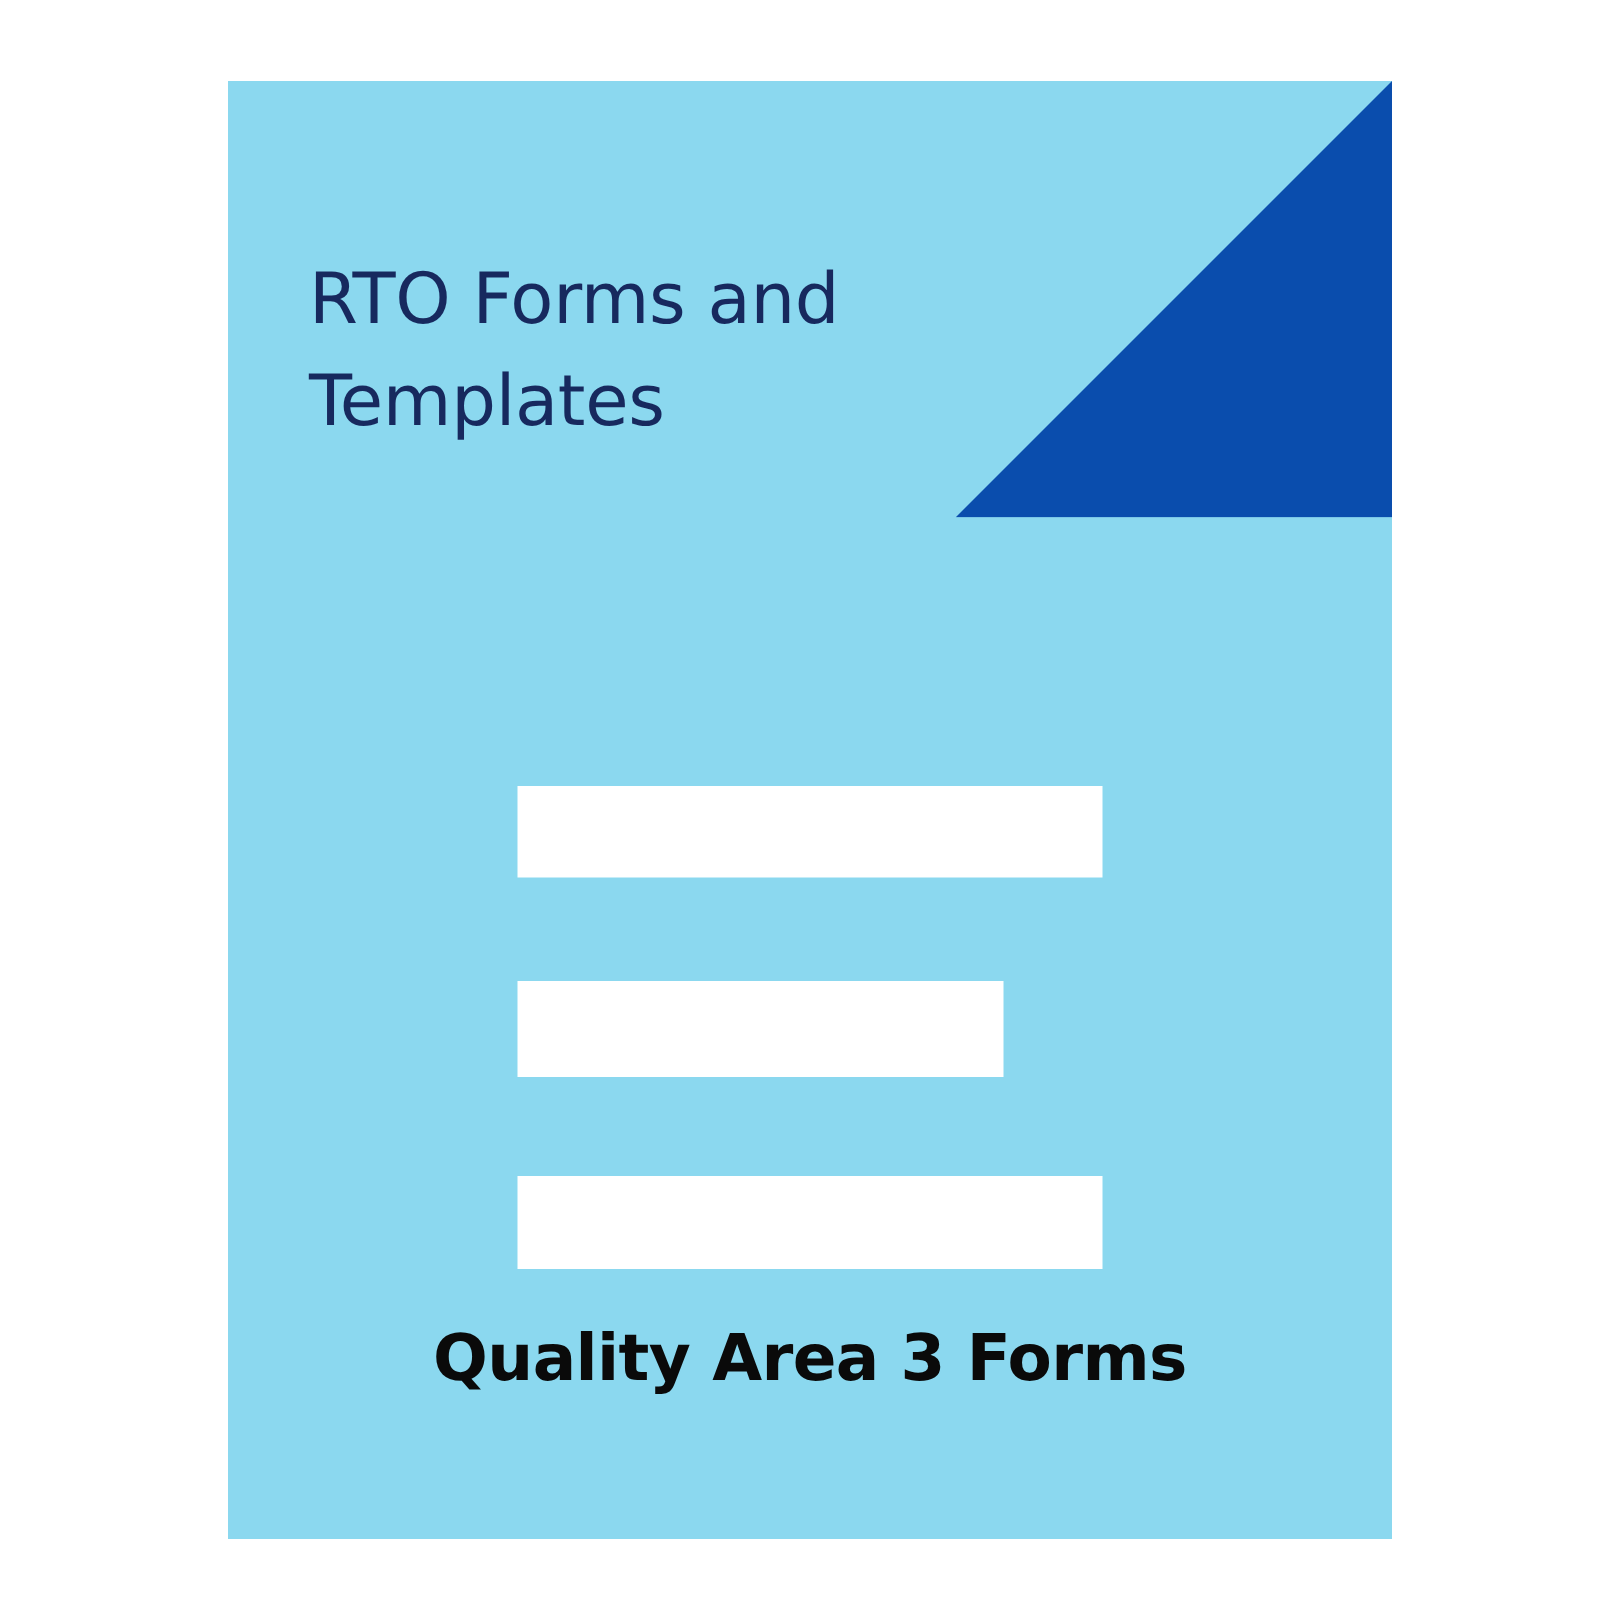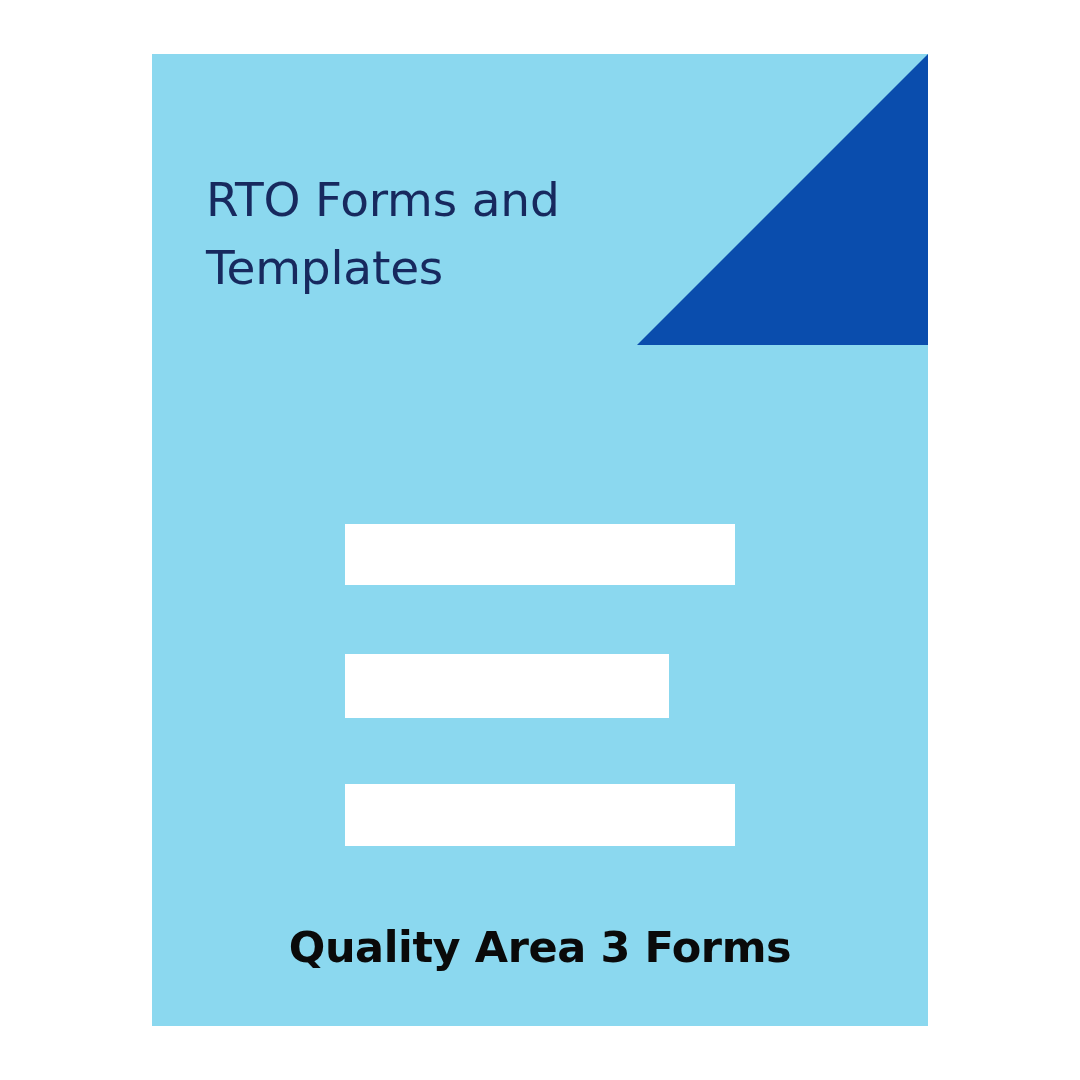--- a/index.html
+++ b/index.html
@@ -92,21 +92,20 @@
     left: 28px;
     top: 820px;
     width: 720px;
     text-align: center;
     color: #0A0A0A;
     font-family: "DejaVu Sans", sans-serif;
     font-size: 43px;
     font-weight: 700;
     line-height: 64px;
     letter-spacing: -0.4px;
-    margin-top: 41px;
   }
   .doc-title .title-line {
     display: block;
   }
 </style>
 </head>
 <body>
 
 <div id="canvas">
 

